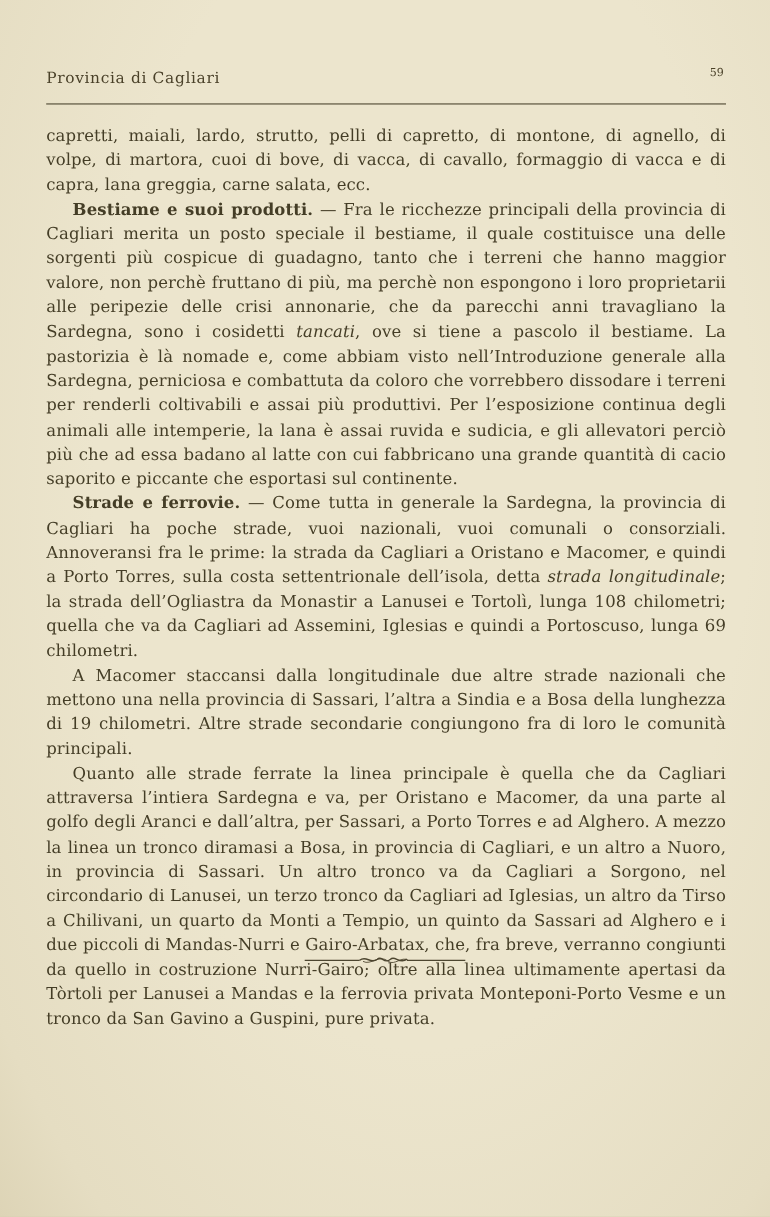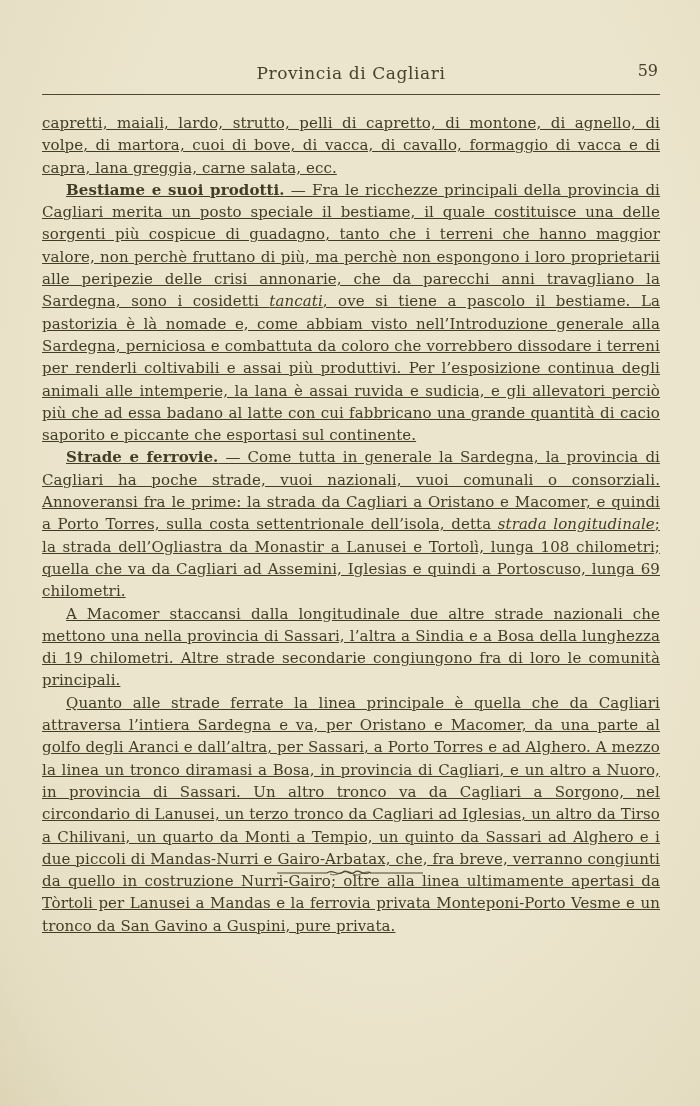--- a/index.html
+++ b/index.html
@@ -17,30 +17,29 @@
   .running-header {
     position: absolute;
     top: 63px;
     left: 42px;
     width: 618px;
     height: 20px;
   }
   .running-title {
     position: absolute;
     left: 0; right: 0;
-    text-align: center;
-    font-size: 17px;
+    font-size: 14px;
     letter-spacing: 0.6px;
     color: #4a4129;
   }
   .page-number {
     position: absolute;
     right: 2px;
     top: -2px;
-    font-size: 16px;
+    font-size: 10px;
     color: #4a4129;
   }
   .header-rule {
     position: absolute;
     top: 94px;
     left: 42px;
     width: 618px;
     border: 0;
     border-top: 1.6px solid #4d4630;
     margin: 0;
@@ -48,21 +47,21 @@
   .text-block {
     position: absolute;
     top: 112px;
     left: 42px;
     width: 618px;
     font-size: 15px;
     line-height: 22.3px;
     text-align: justify;
     letter-spacing: 0.1px;
   }
-  .text-block p { margin: 0; text-decoration: underline; }
+  .text-block p { margin: 0; }
   .text-block p.indent { text-indent: 24px; }
   .seg-bold { font-weight: bold; }
   .seg-italic { font-style: italic; }
   .divider-ornament {
     position: absolute;
     top: 864px;
     left: 0;
     width: 700px;
     text-align: center;
   }

